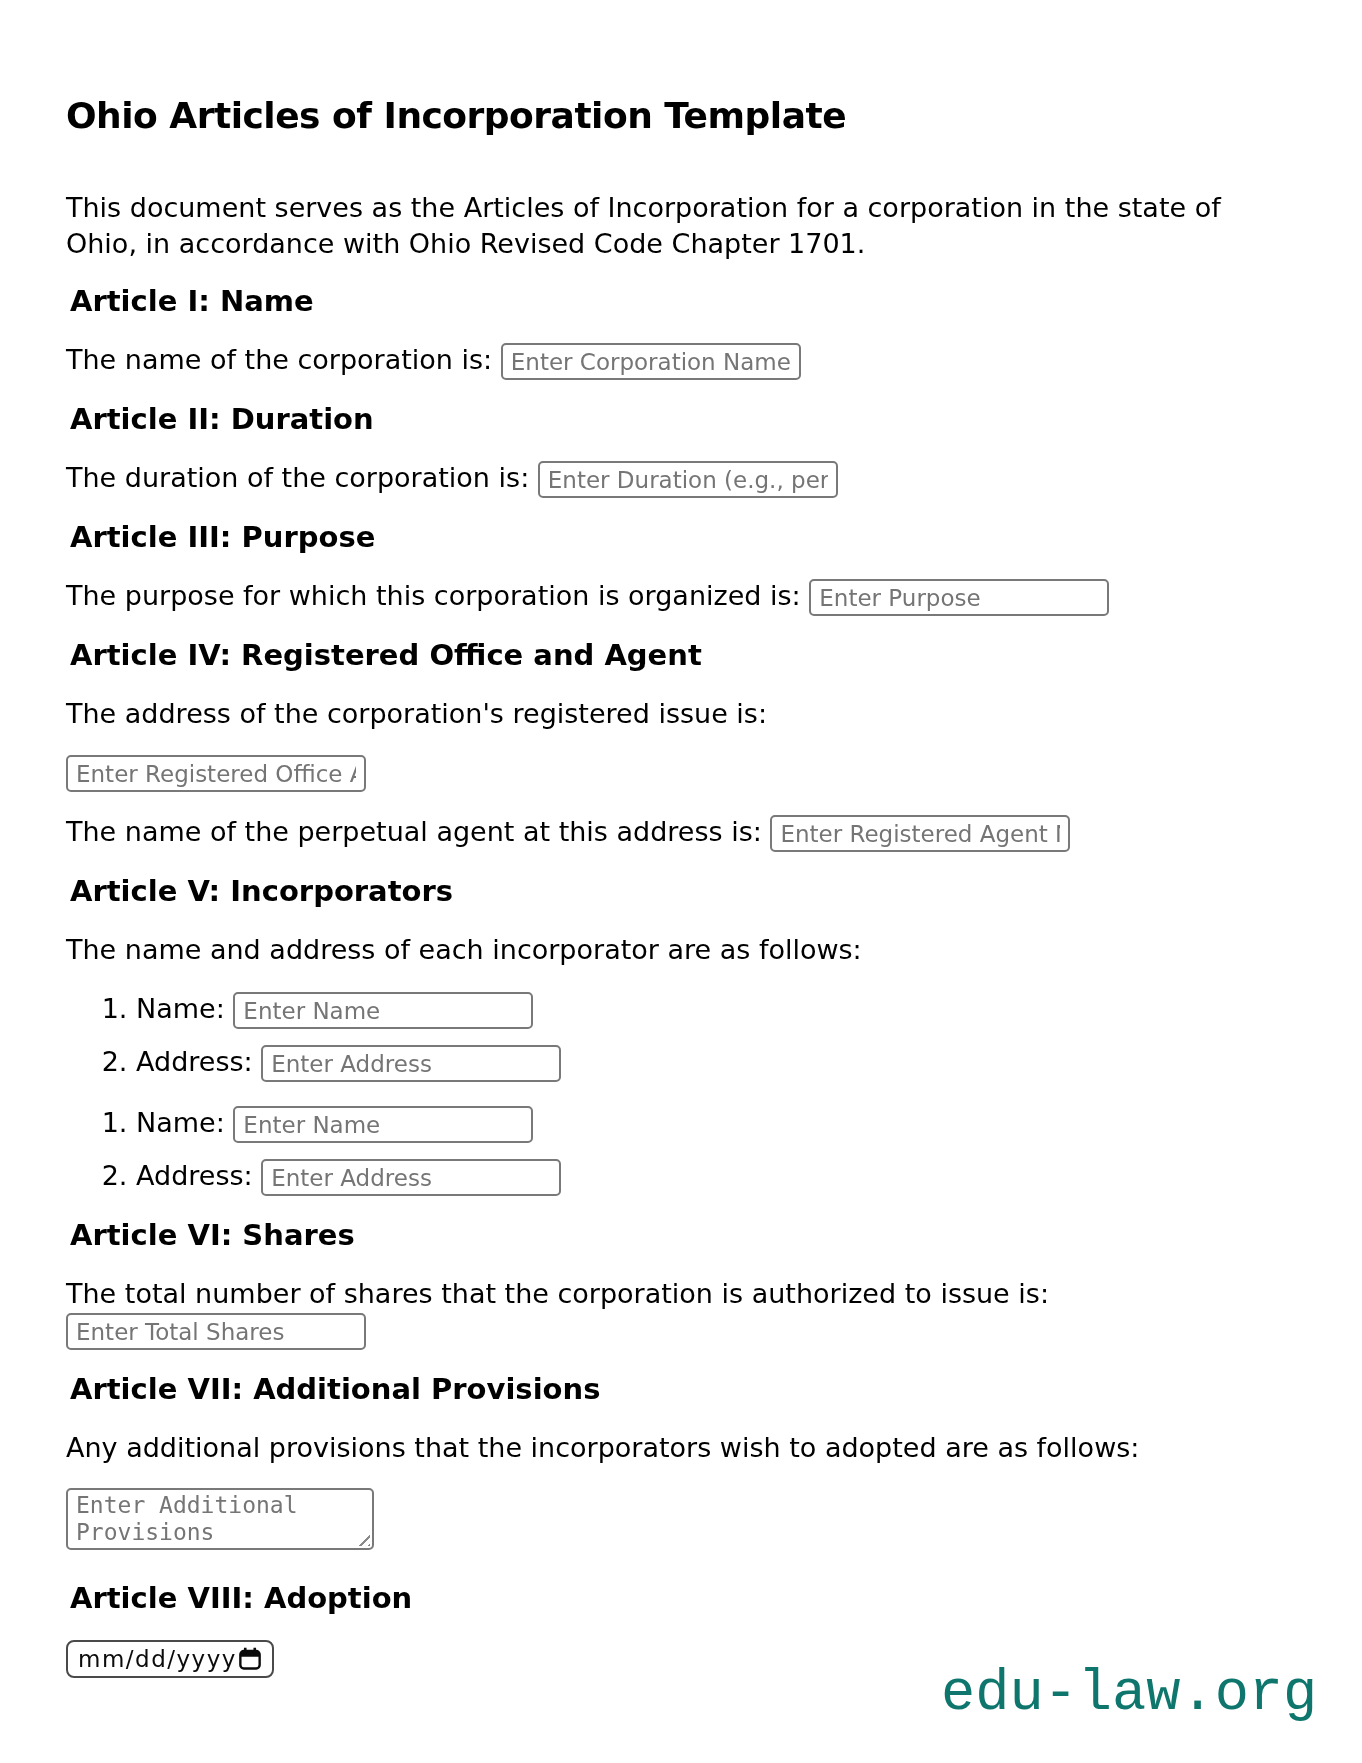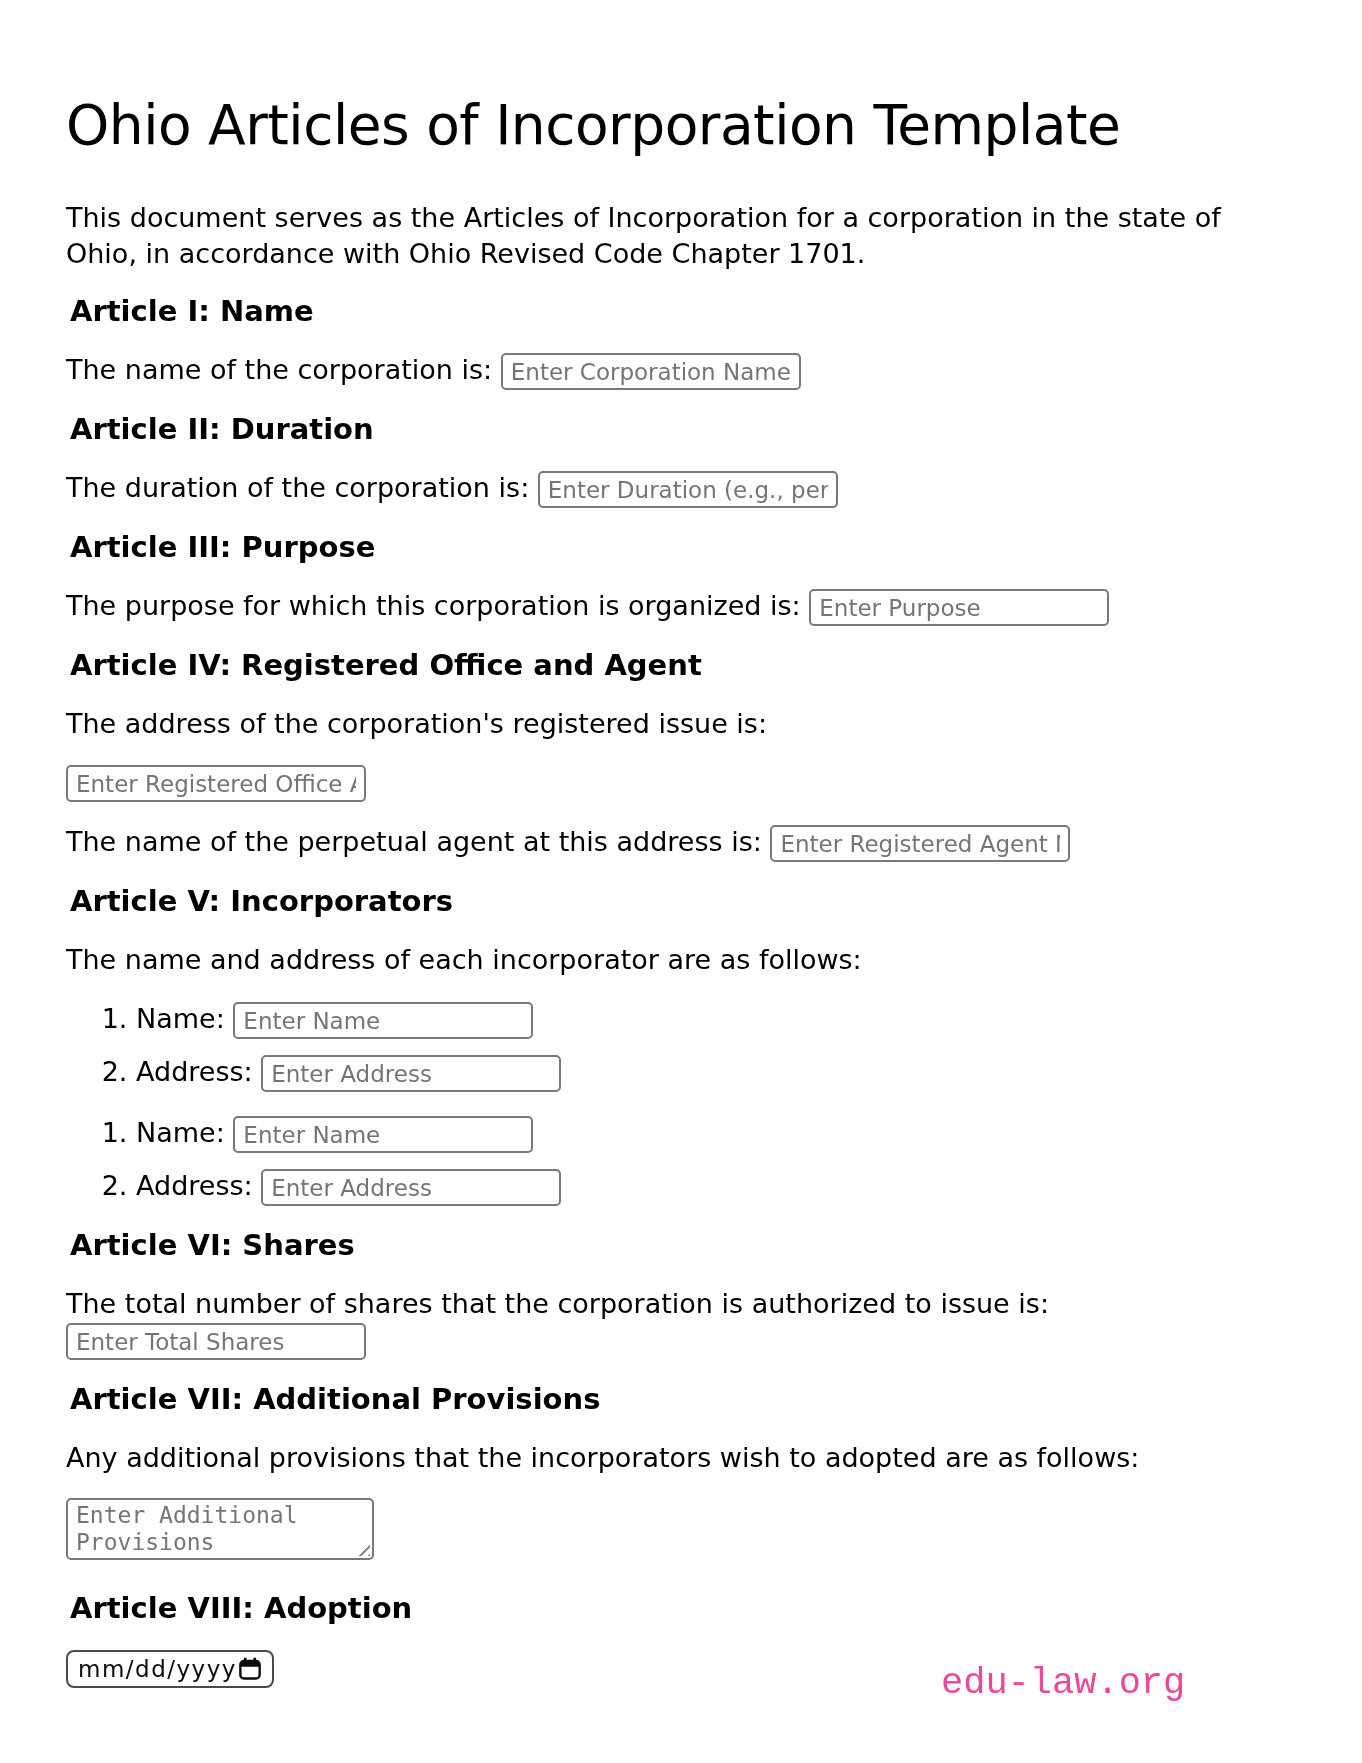--- a/index.html
+++ b/index.html
@@ -9,24 +9,24 @@
   }
   body {
     position: relative;
     background: #ffffff;
     padding: 66px;
     font-family: "DejaVu Sans", sans-serif;
     font-size: 27px;
     color: #000;
   }
   h1 {
-    font-size: 55px;
+    font-size: 36px;
     line-height: 59px;
-    margin: 30px 0 45px 0;
-    font-weight: normal;
+    margin: 20px 0 45px 0;
+    font-weight: bold;
     letter-spacing: -0.5px;
   }
   h2 {
     font-size: 29px;
     line-height: 35px;
     margin: 22px 0 23px 4px;
     font-weight: bold;
   }
   p {
     margin: 22px 0;
@@ -104,22 +104,22 @@
     color: #0b0b0b;
     white-space: nowrap;
   }
   .cal-icon { display: inline-flex; cursor: pointer; }
 
   .watermark {
     position: absolute;
     left: 941px;
     top: 1662px;
     font-family: "Liberation Mono", monospace;
-    font-size: 37px;
-    color: #ec4899;
+    font-size: 57px;
+    color: #0f766e;
     letter-spacing: 0px;
     white-space: nowrap;
   }
 </style>
 </head>
 <body>
 
 <h1>Ohio Articles of Incorporation Template</h1>
 
 <p class="intro">This document serves as the Articles of Incorporation for a corporation in the state of Ohio, in accordance with Ohio Revised Code Chapter 1701.</p>

